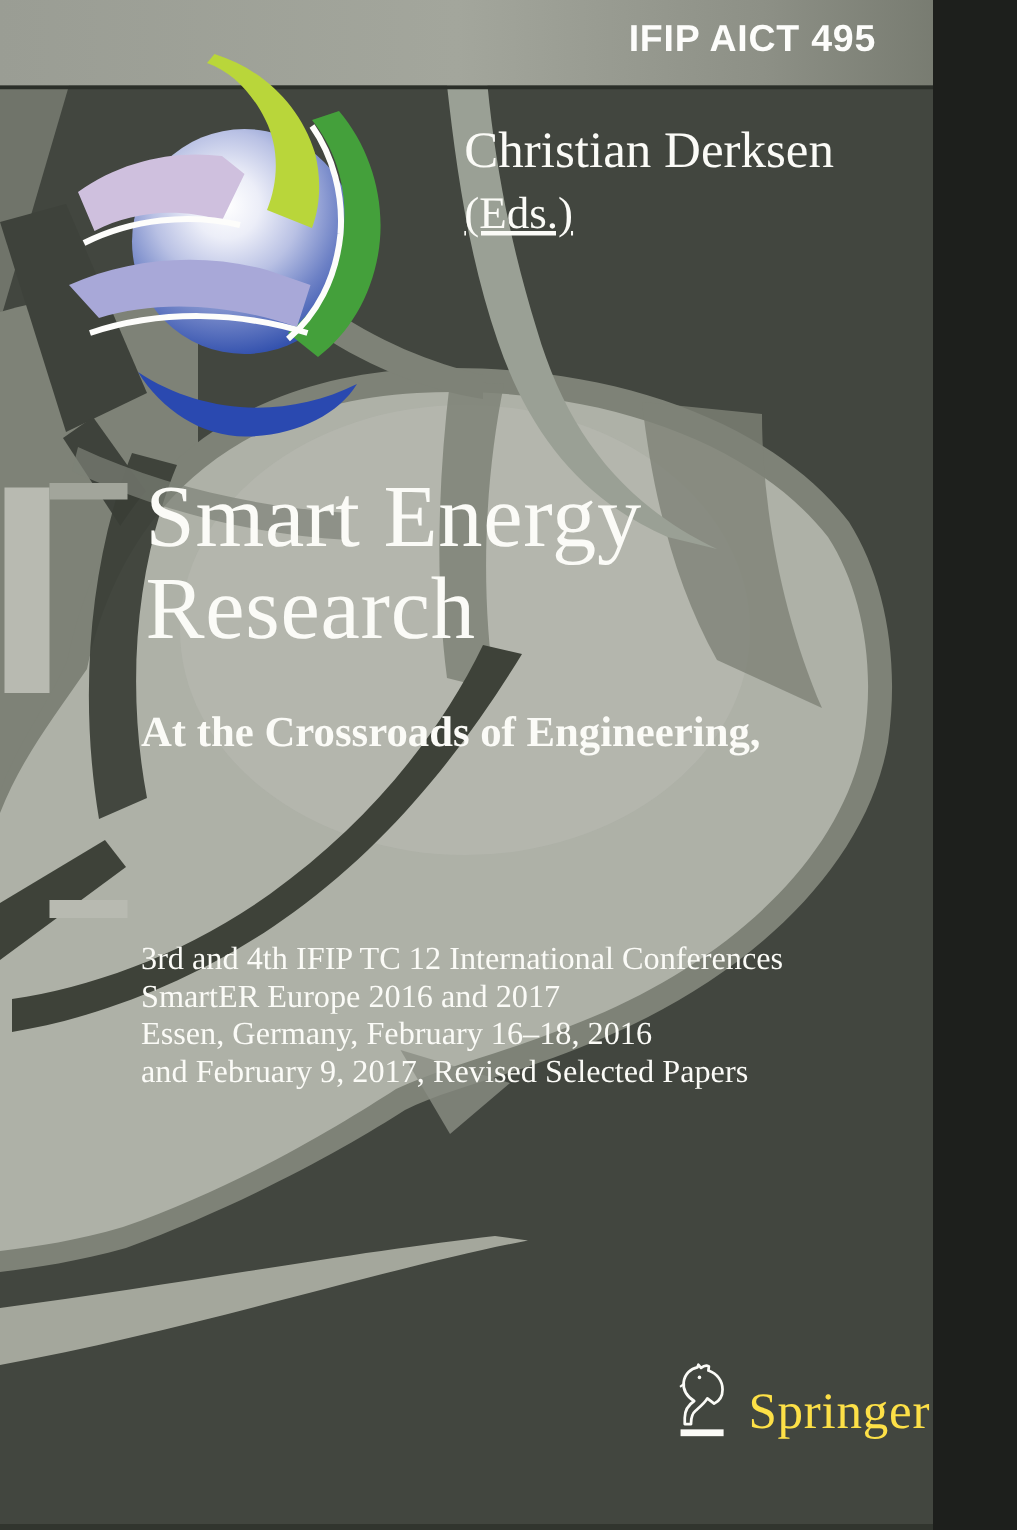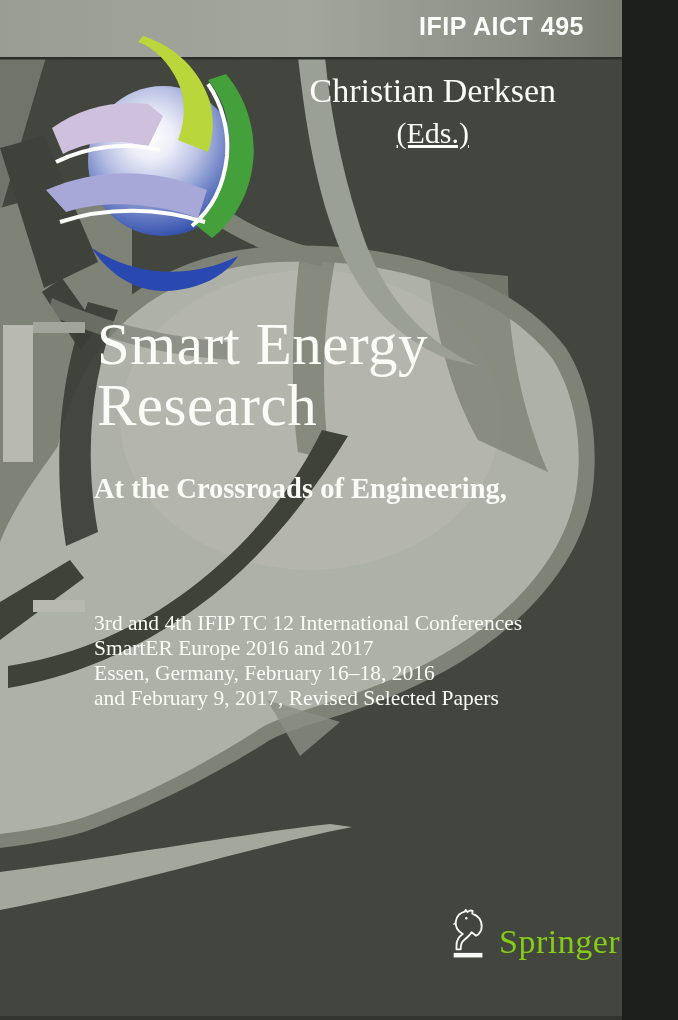--- a/index.html
+++ b/index.html
@@ -13,33 +13,33 @@
   .bg-art{position:absolute;left:0;top:0;width:678px;height:1020px;display:block;}
   .txt{position:absolute;color:#fbfbf7;}
 
   .banner-label{
     top:14px;right:38px;
     font-family:"Liberation Sans","DejaVu Sans",sans-serif;
     font-weight:bold;font-size:25px;line-height:1;
     letter-spacing:.5px;color:#fdfdfb;
   }
   .editors{
-    top:71px;right:66px;text-align:center;
+    top:81px;right:66px;text-align:left;
     font-size:34px;line-height:40px;margin-left:39px;
   }
   .editors .eds-suffix{font-size:30px;line-height:36px;margin-top:4px;text-decoration:underline;}
 
   .title{left:97px;top:314px;font-weight:normal;font-size:59px;line-height:61px;letter-spacing:.5px;}
   .subtitle{left:94px;top:472px;font-size:28.5px;line-height:33px;font-weight:bold;}
   .subtitle div{font-weight:bold;}
-  .conference{left:94px;top:611px;font-size:21.5px;line-height:25px;}
+  .conference{left:94px;top:627px;font-size:21.5px;line-height:25px;}
 
   .publisher{
     position:absolute;left:446px;top:908px;
-    display:flex;align-items:flex-end;color:#84cc16;
+    display:flex;align-items:flex-end;color:#fde047;
   }
   .knight-wrap{width:42px;height:52px;}
   .publisher-name{
     font-size:34px;line-height:30px;margin-left:11px;
     letter-spacing:.5px;padding-bottom:3px;
   }
 </style>
 </head>
 <body>
 

